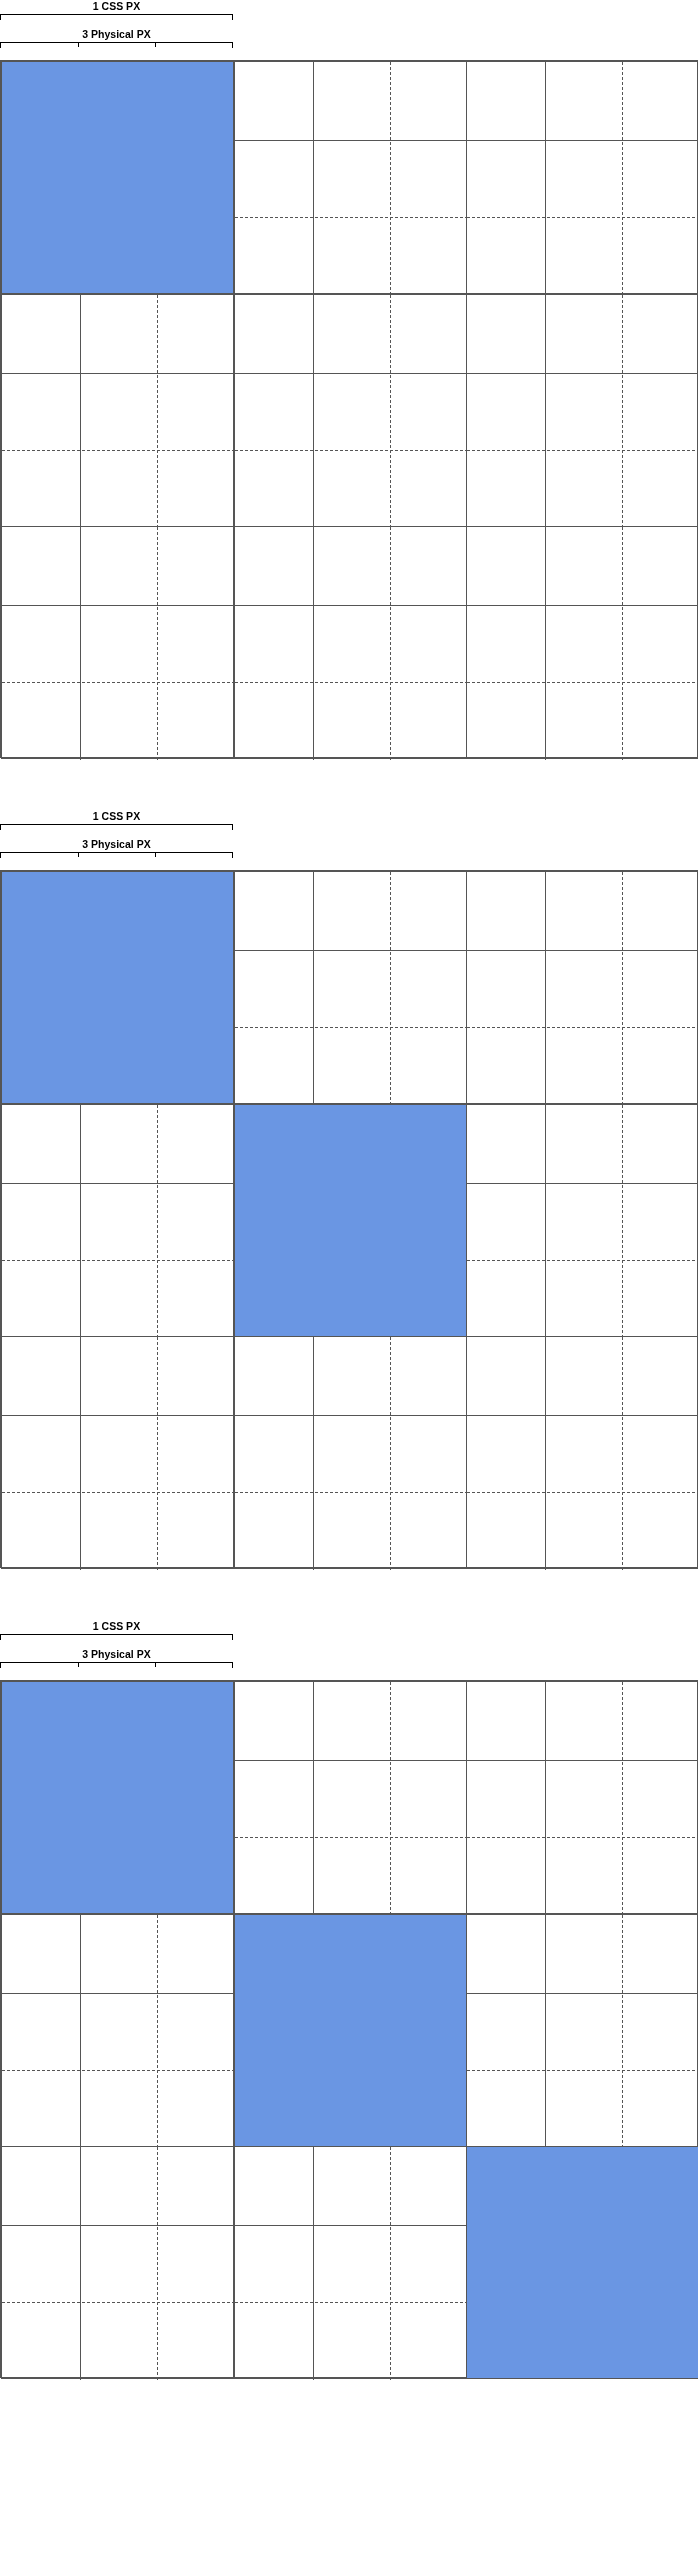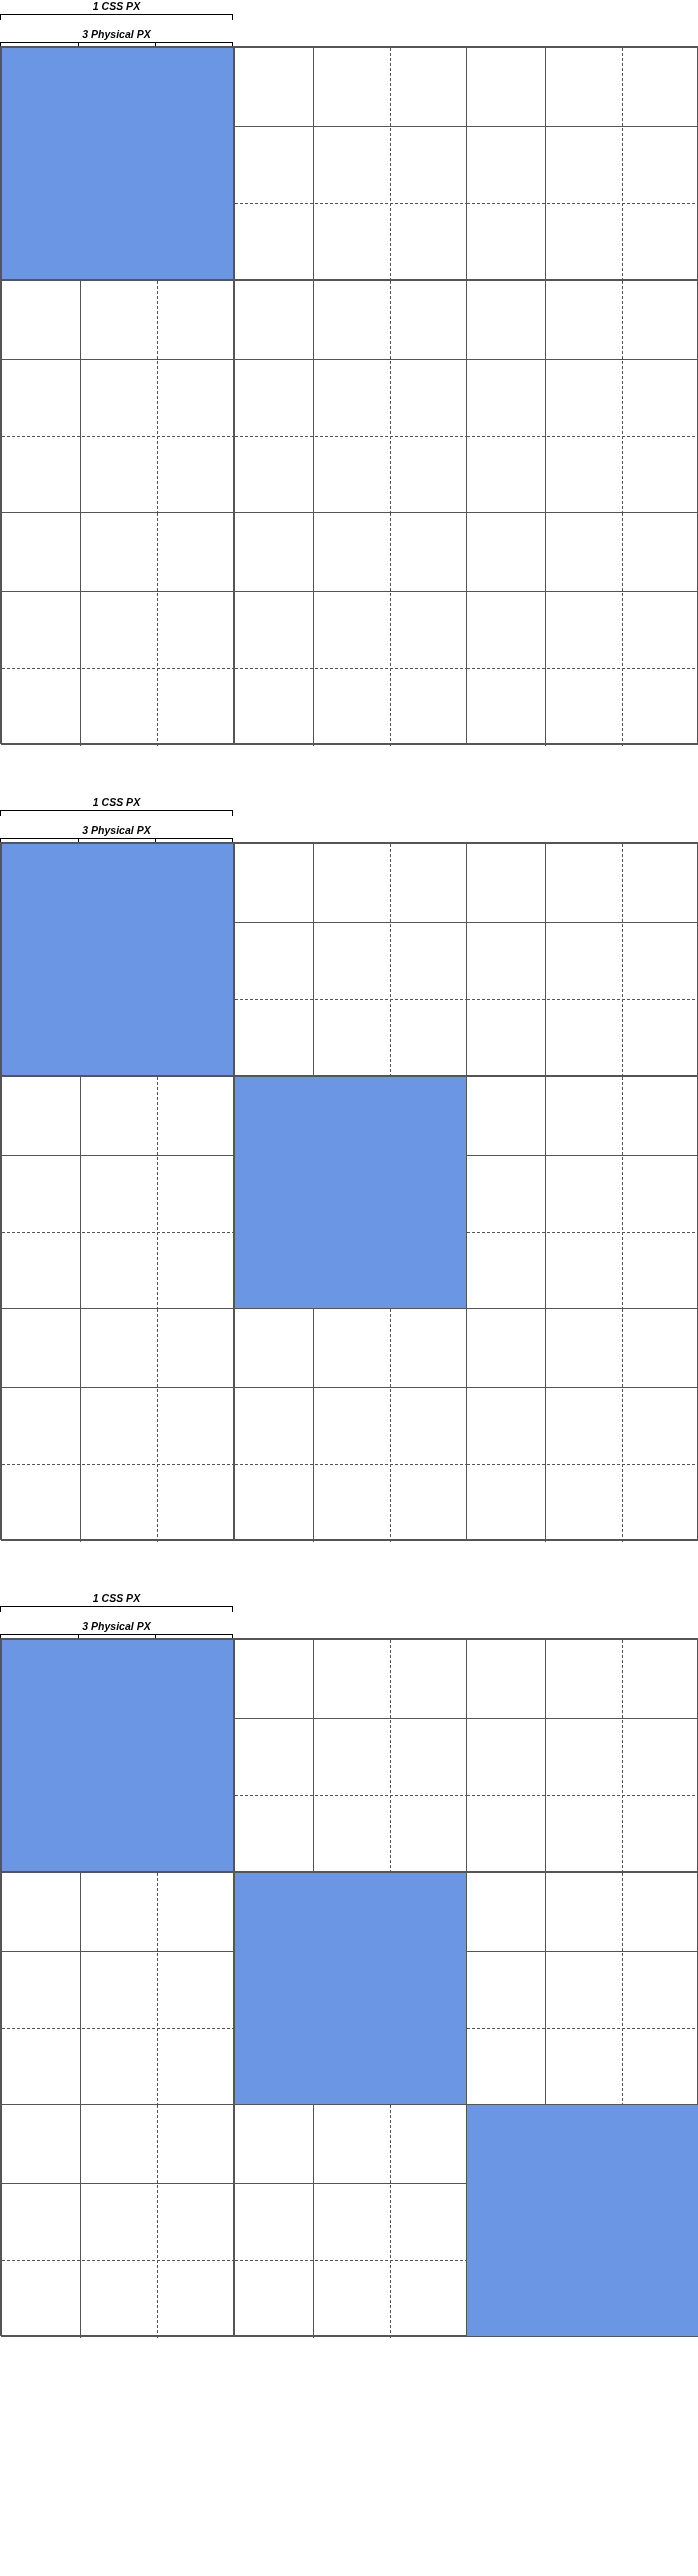--- a/index.html
+++ b/index.html
@@ -9,22 +9,21 @@
     background: #ffffff;
     font-family: Arial, Helvetica, sans-serif;
     width: 698px;
   }
   .diagram {
     position: relative;
     margin-bottom: 52px;
   }
   .labels {
     position: relative;
-    height: 46px;
-    font-style: italic;
+    height: 60px;
   }
   .css-label, .phys-label {
     position: absolute;
     font-size: 10.5px;
     font-weight: bold;
     color: #000;
     text-align: center;
   }
   .bracket {
     position: absolute;

